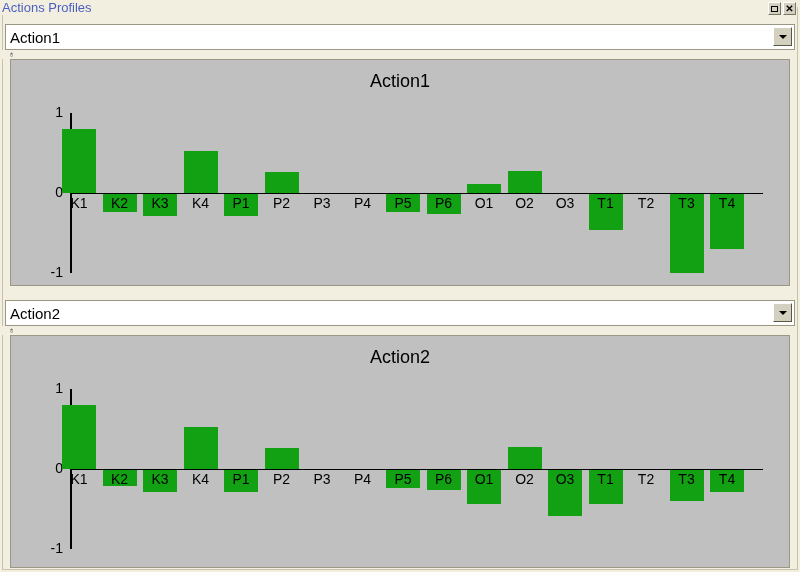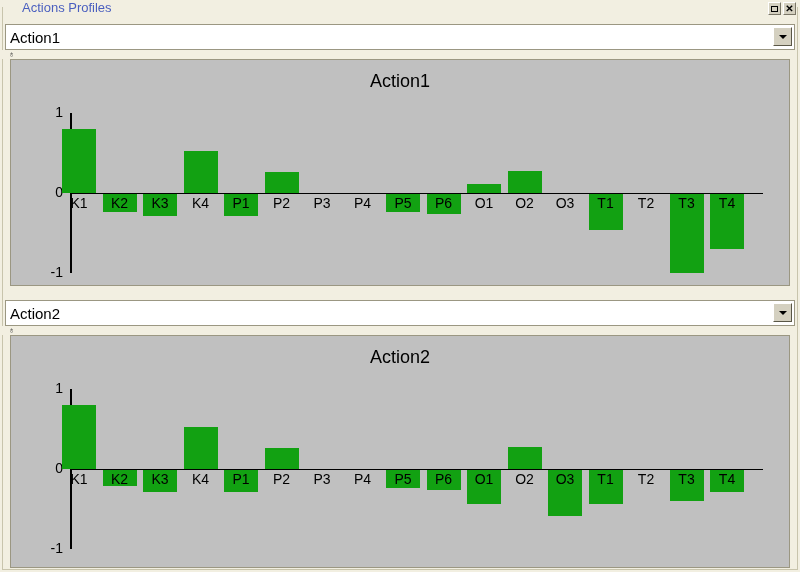--- a/index.html
+++ b/index.html
@@ -15,21 +15,21 @@
   .groupbox{
     position:absolute;left:2px;top:7px;width:796px;height:563px;
     border:1px solid #c8c4ac;border-top:none;
     box-sizing:border-box;background:#f2efe1;
   }
   .gb-topline{
     position:absolute;left:2px;top:7px;width:796px;height:1px;
     background:#c8c4ac;
   }
   .gb-title{
-    position:absolute;left:20px;top:0px;
+    position:absolute;left:0;top:0px;
     color:#4a5fbf;font-size:13px;line-height:15px;
     background:#f2efe1;padding:0 3px 0 2px;
     font-family:"Liberation Sans", sans-serif;
     white-space:nowrap;
   }
   
   .winbtns{position:absolute;right:4px;top:2px;display:flex;gap:2px;}
   .winbtn{
     width:13px;height:13px;
     background:#d4d0c0;

